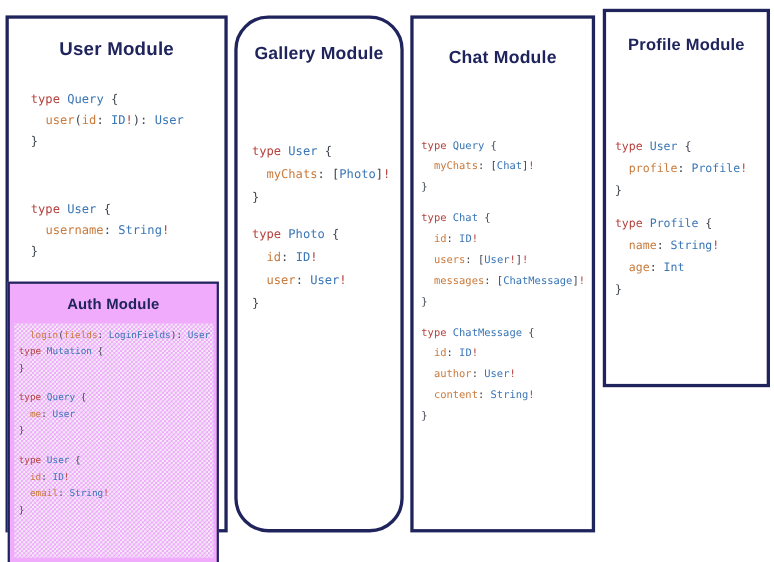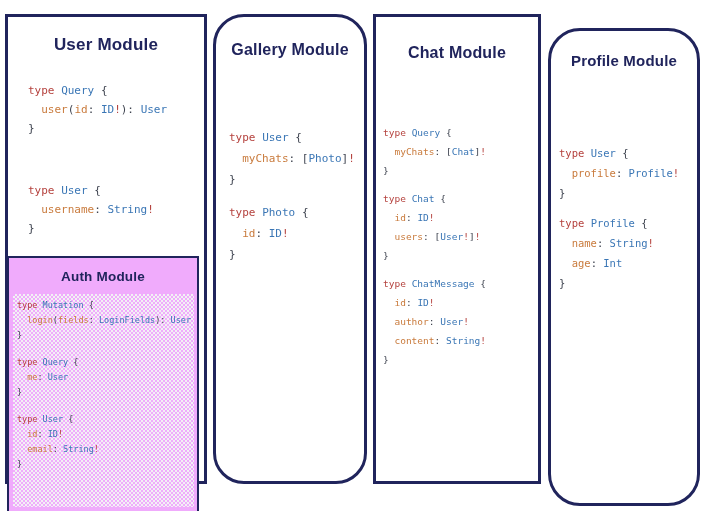--- a/index.html
+++ b/index.html
@@ -56,21 +56,21 @@
   #code-gallery{left:13px;top:110px;font-size:11px;line-height:21px;}
   #code-gallery .code-block{margin-bottom:12px;}
 
   
   #box-chat{left:373px;top:14px;width:168px;height:470px;}
   #title-chat{margin-top:27px;font-size:16px;}
   #code-chat{left:7px;top:106px;font-size:9.5px;line-height:19px;}
   #code-chat .code-block{margin-bottom:9px;}
 
   
-  #box-profile{left:548px;top:28px;width:152px;height:478px;border-radius:32px;}
+  #box-profile{left:548px;top:8px;width:152px;height:344px;}
   #title-profile{margin-top:21px;font-size:15px;}
   #code-profile{left:8px;top:112px;font-size:10.5px;line-height:20px;}
   #code-profile .code-block{margin-bottom:10px;}
 </style>
 </head>
 <body>
 
 <div>
 
   <div class="box" id="box-user">
@@ -85,22 +85,22 @@
           <div class="code-line"><span class="tok-kw">type</span><span class="tok-pl"> </span><span class="tok-ty">User</span><span class="tok-pl"> </span><span class="tok-pu">{</span></div>
           <div class="code-line"><span class="tok-pl">  </span><span class="tok-fi">username</span><span class="tok-pu">:</span><span class="tok-pl"> </span><span class="tok-ty">String</span><span class="tok-bg">!</span></div>
           <div class="code-line"><span class="tok-pu">}</span></div>
         </div>
       </div>
 
     <div id="box-auth">
       <span class="title" id="title-auth">Auth Module</span>
       <div class="code" id="code-auth">
           <div class="code-block">
+            <div class="code-line"><span class="tok-pl">  </span><span class="tok-fi">login</span><span class="tok-pu">(</span><span class="tok-fi">fields</span><span class="tok-pu">:</span><span class="tok-pl"> </span><span class="tok-ty">LoginFields</span><span class="tok-pu">):</span><span class="tok-pl"> </span><span class="tok-ty">User</span></div>
             <div class="code-line"><span class="tok-kw">type</span><span class="tok-pl"> </span><span class="tok-ty">Mutation</span><span class="tok-pl"> </span><span class="tok-pu">{</span></div>
-            <div class="code-line"><span class="tok-pl">  </span><span class="tok-fi">login</span><span class="tok-pu">(</span><span class="tok-fi">fields</span><span class="tok-pu">:</span><span class="tok-pl"> </span><span class="tok-ty">LoginFields</span><span class="tok-pu">):</span><span class="tok-pl"> </span><span class="tok-ty">User</span></div>
             <div class="code-line"><span class="tok-pu">}</span></div>
           </div>
           <div class="code-block">
             <div class="code-line"><span class="tok-kw">type</span><span class="tok-pl"> </span><span class="tok-ty">Query</span><span class="tok-pl"> </span><span class="tok-pu">{</span></div>
             <div class="code-line"><span class="tok-pl">  </span><span class="tok-fi">me</span><span class="tok-pu">:</span><span class="tok-pl"> </span><span class="tok-ty">User</span></div>
             <div class="code-line"><span class="tok-pu">}</span></div>
           </div>
           <div class="code-block">
             <div class="code-line"><span class="tok-kw">type</span><span class="tok-pl"> </span><span class="tok-ty">User</span><span class="tok-pl"> </span><span class="tok-pu">{</span></div>
             <div class="code-line"><span class="tok-pl">  </span><span class="tok-fi">id</span><span class="tok-pu">:</span><span class="tok-pl"> </span><span class="tok-ty">ID</span><span class="tok-bg">!</span></div>
@@ -115,37 +115,39 @@
     <span class="title" id="title-gallery">Gallery Module</span>
     <div class="code" id="code-gallery">
         <div class="code-block">
           <div class="code-line"><span class="tok-kw">type</span><span class="tok-pl"> </span><span class="tok-ty">User</span><span class="tok-pl"> </span><span class="tok-pu">{</span></div>
           <div class="code-line"><span class="tok-pl">  </span><span class="tok-fi">myChats</span><span class="tok-pu">:</span><span class="tok-pl"> </span><span class="tok-pu">[</span><span class="tok-ty">Photo</span><span class="tok-pu">]</span><span class="tok-bg">!</span></div>
           <div class="code-line"><span class="tok-pu">}</span></div>
         </div>
         <div class="code-block">
           <div class="code-line"><span class="tok-kw">type</span><span class="tok-pl"> </span><span class="tok-ty">Photo</span><span class="tok-pl"> </span><span class="tok-pu">{</span></div>
           <div class="code-line"><span class="tok-pl">  </span><span class="tok-fi">id</span><span class="tok-pu">:</span><span class="tok-pl"> </span><span class="tok-ty">ID</span><span class="tok-bg">!</span></div>
+          <div class="code-line"><span class="tok-pl">  </span><span class="tok-fi">user</span><span class="tok-pu">:</span><span class="tok-pl"> </span><span class="tok-ty">User</span><span class="tok-bg">!</span></div>
           <div class="code-line"><span class="tok-pu">}</span></div>
         </div>
       </div>
   </div>
 
   <div class="box" id="box-chat">
     <span class="title" id="title-chat">Chat Module</span>
     <div class="code" id="code-chat">
         <div class="code-block">
           <div class="code-line"><span class="tok-kw">type</span><span class="tok-pl"> </span><span class="tok-ty">Query</span><span class="tok-pl"> </span><span class="tok-pu">{</span></div>
           <div class="code-line"><span class="tok-pl">  </span><span class="tok-fi">myChats</span><span class="tok-pu">:</span><span class="tok-pl"> </span><span class="tok-pu">[</span><span class="tok-ty">Chat</span><span class="tok-pu">]</span><span class="tok-bg">!</span></div>
           <div class="code-line"><span class="tok-pu">}</span></div>
         </div>
         <div class="code-block">
           <div class="code-line"><span class="tok-kw">type</span><span class="tok-pl"> </span><span class="tok-ty">Chat</span><span class="tok-pl"> </span><span class="tok-pu">{</span></div>
           <div class="code-line"><span class="tok-pl">  </span><span class="tok-fi">id</span><span class="tok-pu">:</span><span class="tok-pl"> </span><span class="tok-ty">ID</span><span class="tok-bg">!</span></div>
           <div class="code-line"><span class="tok-pl">  </span><span class="tok-fi">users</span><span class="tok-pu">:</span><span class="tok-pl"> </span><span class="tok-pu">[</span><span class="tok-ty">User</span><span class="tok-bg">!</span><span class="tok-pu">]</span><span class="tok-bg">!</span></div>
+          <div class="code-line"><span class="tok-pl">  </span><span class="tok-fi">messages</span><span class="tok-pu">:</span><span class="tok-pl"> </span><span class="tok-pu">[</span><span class="tok-ty">ChatMessage</span><span class="tok-pu">]</span><span class="tok-bg">!</span></div>
           <div class="code-line"><span class="tok-pu">}</span></div>
         </div>
         <div class="code-block">
           <div class="code-line"><span class="tok-kw">type</span><span class="tok-pl"> </span><span class="tok-ty">ChatMessage</span><span class="tok-pl"> </span><span class="tok-pu">{</span></div>
           <div class="code-line"><span class="tok-pl">  </span><span class="tok-fi">id</span><span class="tok-pu">:</span><span class="tok-pl"> </span><span class="tok-ty">ID</span><span class="tok-bg">!</span></div>
           <div class="code-line"><span class="tok-pl">  </span><span class="tok-fi">author</span><span class="tok-pu">:</span><span class="tok-pl"> </span><span class="tok-ty">User</span><span class="tok-bg">!</span></div>
           <div class="code-line"><span class="tok-pl">  </span><span class="tok-fi">content</span><span class="tok-pu">:</span><span class="tok-pl"> </span><span class="tok-ty">String</span><span class="tok-bg">!</span></div>
           <div class="code-line"><span class="tok-pu">}</span></div>
         </div>
       </div>

